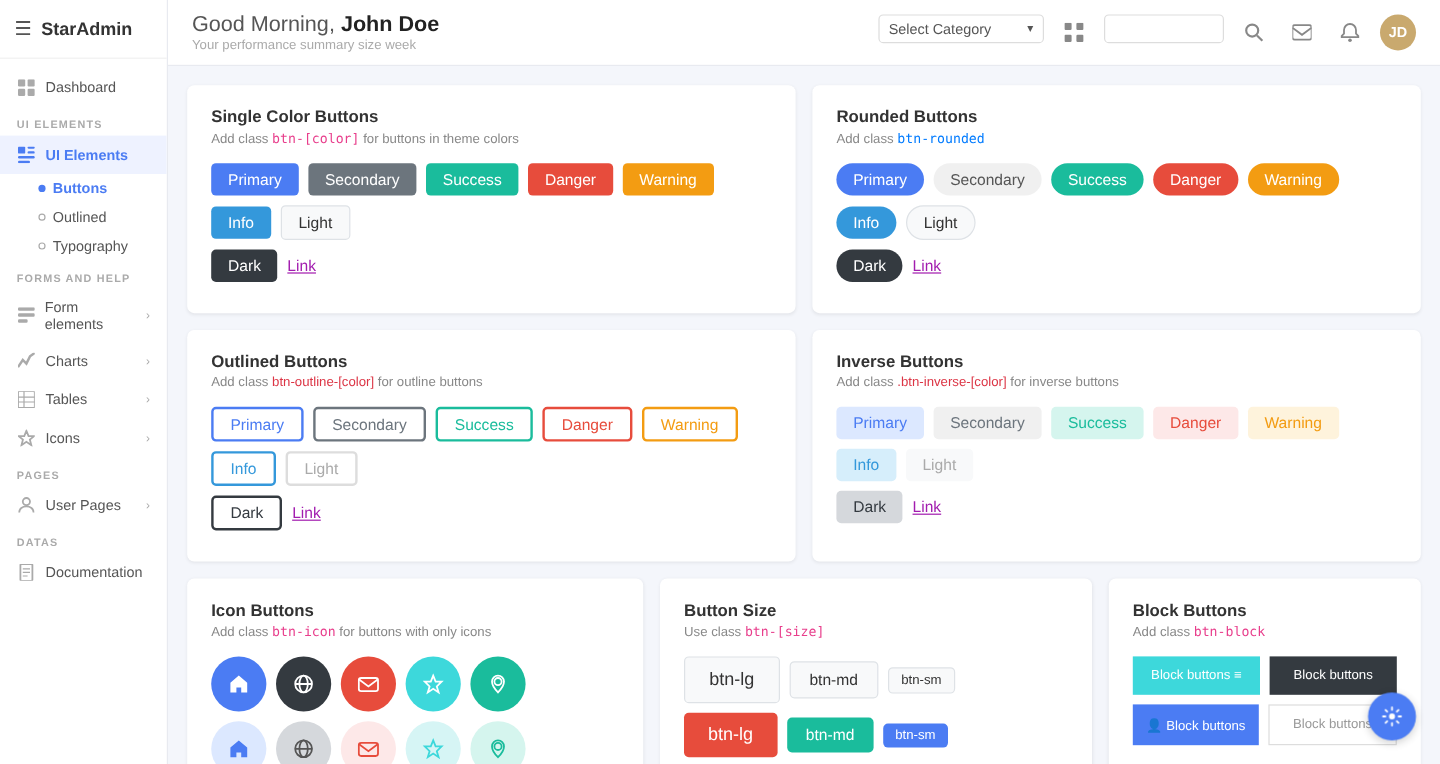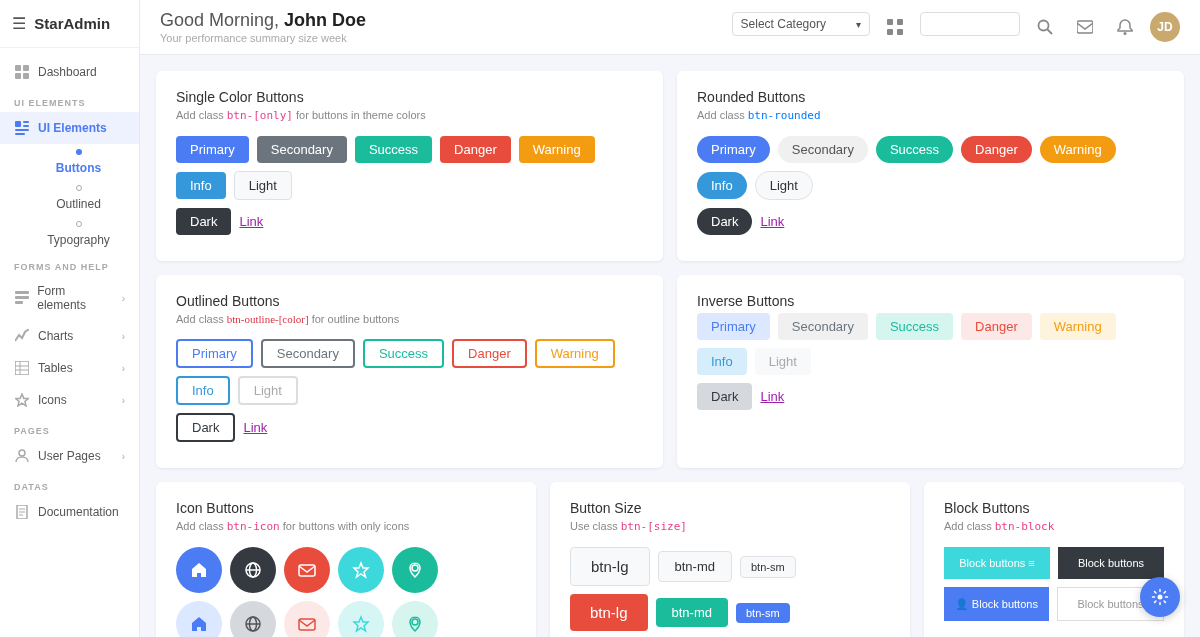--- a/index.html
+++ b/index.html
@@ -7,21 +7,21 @@
 
     
     .sidebar { width: 140px; background: #fff; border-right: 1px solid #e8eaf0; display: flex; flex-direction: column; height: 637px; overflow-y: auto; }
     .sidebar-header { display: flex; align-items: center; padding: 14px 12px; gap: 8px; border-bottom: 1px solid #f0f0f0; }
     .sidebar-brand { font-size: 15px; font-weight: 700; color: #333; }
     .sidebar-nav { padding: 8px 0; }
     .sidebar-section-label { font-size: 9px; font-weight: 700; color: #aaa; letter-spacing: 1px; padding: 10px 14px 4px; }
     .sidebar-item { display: flex; align-items: center; gap: 8px; padding: 8px 14px; cursor: pointer; color: #555; font-size: 12px; }
     .sidebar-item.active { color: #4b7cf3; background: #eef2ff; }
     .sidebar-item .icon { width: 16px; height: 16px; display: flex; align-items: center; justify-content: center; font-size: 13px; }
-    .sidebar-sub-item { display: flex; align-items: center; gap: 6px; padding: 5px 14px 5px 32px; cursor: pointer; color: #555; font-size: 12px; flex-direction: column; }
+    .sidebar-sub-item { display: flex; align-items: center; gap: 6px; padding: 5px 14px 5px 32px; cursor: pointer; color: #555; font-size: 12px; }
     .sidebar-sub-item.active { color: #4b7cf3; font-weight: 600; }
     .dot { width: 6px; height: 6px; border-radius: 50%; background: #4b7cf3; display: inline-block; }
     .dot-empty { width: 6px; height: 6px; border-radius: 50%; border: 1px solid #aaa; display: inline-block; }
 
     
     .main { flex: 1; display: flex; flex-direction: column; overflow: hidden; }
 
     
     .header { background: #fff; border-bottom: 1px solid #e8eaf0; padding: 10px 20px; display: flex; align-items: center; justify-content: space-between; height: 55px; }
     .header-left { display: flex; flex-direction: column; }
@@ -35,25 +35,25 @@
     .avatar { width: 30px; height: 30px; border-radius: 50%; background: #c9a96e; display: flex; align-items: center; justify-content: center; color: #fff; font-size: 12px; font-weight: 700; overflow: hidden; }
 
     
     .content { flex: 1; overflow-y: auto; padding: 16px; display: flex; flex-direction: column; gap: 14px; }
 
     
     .card { background: #fff; border-radius: 6px; padding: 18px 20px; box-shadow: 0 1px 3px rgba(0,0,0,0.07); }
     .card-row { display: flex; gap: 14px; }
     .card-half { flex: 1; }
 
-    .card-title { font-size: 14px; font-weight: 400; color: #333; margin-bottom: 4px; }
+    .card-title { font-size: 14px; font-weight: 700; color: #333; margin-bottom: 4px; }
     .card-subtitle { font-size: 11px; color: #888; margin-bottom: 14px; }
     .card-subtitle .code { color: #e83e8c; font-family: monospace; font-size: 11px; }
     .card-subtitle .code-blue { color: #007bff; font-family: monospace; font-size: 11px; }
-    .card-subtitle .code-red { color: #dc3545; font-family: Liberation Serif, serif; font-size: 11px; }
+    .card-subtitle .code-red { color: #dc3545; font-family: Liberation Sans, sans-serif; font-size: 11px; }
 
     
     .btn-row { display: flex; flex-wrap: wrap; gap: 8px; margin-bottom: 8px; align-items: center; }
 
     
     .btn { padding: 6px 14px; border: none; border-radius: 4px; cursor: pointer; font-size: 13px; font-weight: 500; display: inline-flex; align-items: center; gap: 6px; }
     .btn-primary { background: #4b7cf3; color: #fff; }
     .btn-secondary { background: #6c757d; color: #fff; }
     .btn-success { background: #1abc9c; color: #fff; }
     .btn-danger { background: #e74c3c; color: #fff; }
@@ -277,21 +277,21 @@
     </div>
   </div>
 
   <div class="content">
 
     <div class="card-row">
 
       <div class="card card-half">
         <div class="card-title">Single Color Buttons</div>
         <div class="card-subtitle">
-          Add class <span class="code">btn-[only]</span> for buttons in theme colors
+          Add class <span class="code">btn-[color]</span> for buttons in theme colors
         </div>
         <div class="btn-row">
           <button class="btn btn-primary">Primary</button>
           <button class="btn btn-secondary">Secondary</button>
           <button class="btn btn-success">Success</button>
           <button class="btn btn-danger">Danger</button>
           <button class="btn btn-warning">Warning</button>
           <button class="btn btn-info">Info</button>
           <button class="btn btn-light">Light</button>
         </div>
@@ -339,20 +339,23 @@
           <button class="btn-outline-light">Light</button>
         </div>
         <div class="btn-row">
           <button class="btn-outline-dark">Dark</button>
           <button class="btn-link">Link</button>
         </div>
       </div>
 
       <div class="card card-half">
         <div class="card-title">Inverse Buttons</div>
+        <div class="card-subtitle">
+          Add class <span class="code-red">.btn-inverse-[color]</span> for inverse buttons
+        </div>
         <div class="btn-row">
           <button class="btn-inverse-primary">Primary</button>
           <button class="btn-inverse-secondary">Secondary</button>
           <button class="btn-inverse-success">Success</button>
           <button class="btn-inverse-danger">Danger</button>
           <button class="btn-inverse-warning">Warning</button>
           <button class="btn-inverse-info">Info</button>
           <button class="btn-inverse-light">Light</button>
         </div>
         <div class="btn-row">

